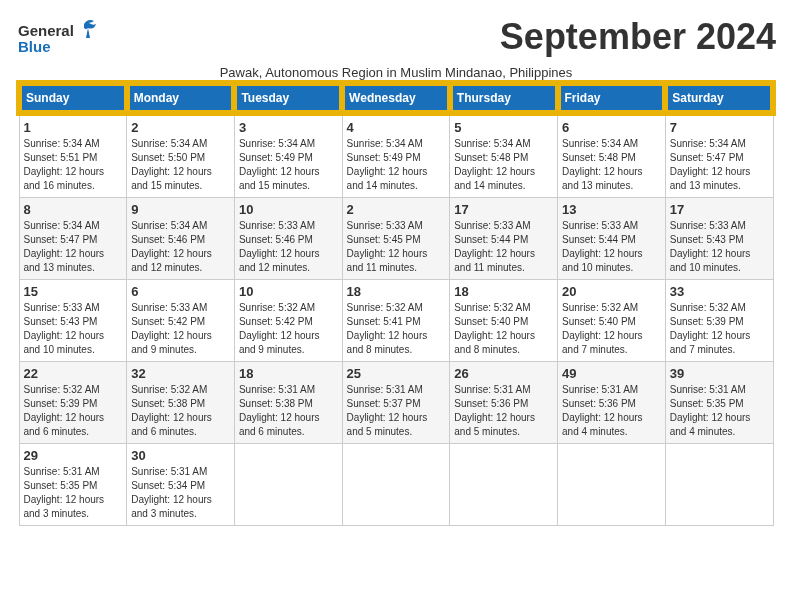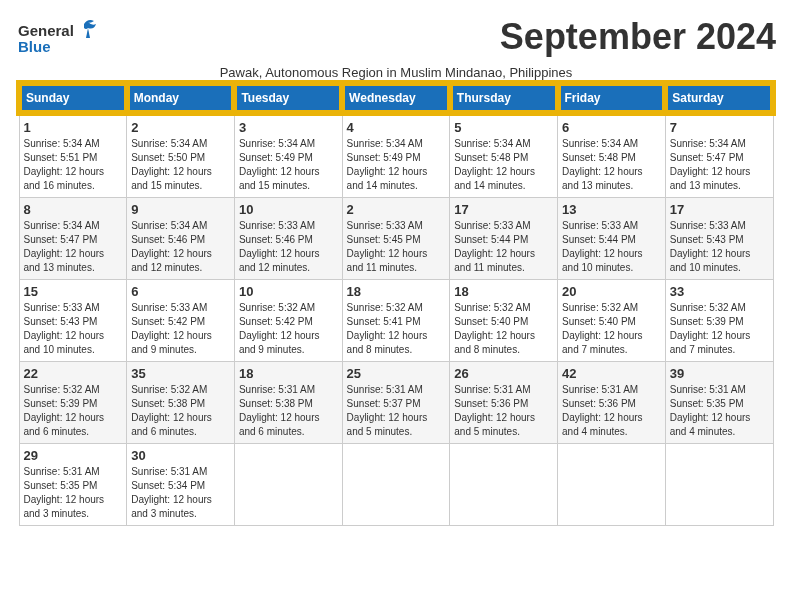--- a/index.html
+++ b/index.html
@@ -195,37 +195,37 @@
           <span class="day-number">33</span>
           <div class="day-info">Sunrise: 5:32 AM<br>Sunset: 5:39 PM<br>Daylight: 12 hours and 7 minutes.</div>
         </td>
       </tr>
       <tr>
         <td>
           <span class="day-number">22</span>
           <div class="day-info">Sunrise: 5:32 AM<br>Sunset: 5:39 PM<br>Daylight: 12 hours and 6 minutes.</div>
         </td>
         <td>
-          <span class="day-number">35</span>
+          <span class="day-number">32</span>
           <div class="day-info">Sunrise: 5:32 AM<br>Sunset: 5:38 PM<br>Daylight: 12 hours and 6 minutes.</div>
         </td>
         <td>
           <span class="day-number">18</span>
           <div class="day-info">Sunrise: 5:31 AM<br>Sunset: 5:38 PM<br>Daylight: 12 hours and 6 minutes.</div>
         </td>
         <td>
           <span class="day-number">25</span>
           <div class="day-info">Sunrise: 5:31 AM<br>Sunset: 5:37 PM<br>Daylight: 12 hours and 5 minutes.</div>
         </td>
         <td>
           <span class="day-number">26</span>
           <div class="day-info">Sunrise: 5:31 AM<br>Sunset: 5:36 PM<br>Daylight: 12 hours and 5 minutes.</div>
         </td>
         <td>
-          <span class="day-number">42</span>
+          <span class="day-number">49</span>
           <div class="day-info">Sunrise: 5:31 AM<br>Sunset: 5:36 PM<br>Daylight: 12 hours and 4 minutes.</div>
         </td>
         <td>
           <span class="day-number">39</span>
           <div class="day-info">Sunrise: 5:31 AM<br>Sunset: 5:35 PM<br>Daylight: 12 hours and 4 minutes.</div>
         </td>
       </tr>
       <tr>
         <td>
           <span class="day-number">29</span>

